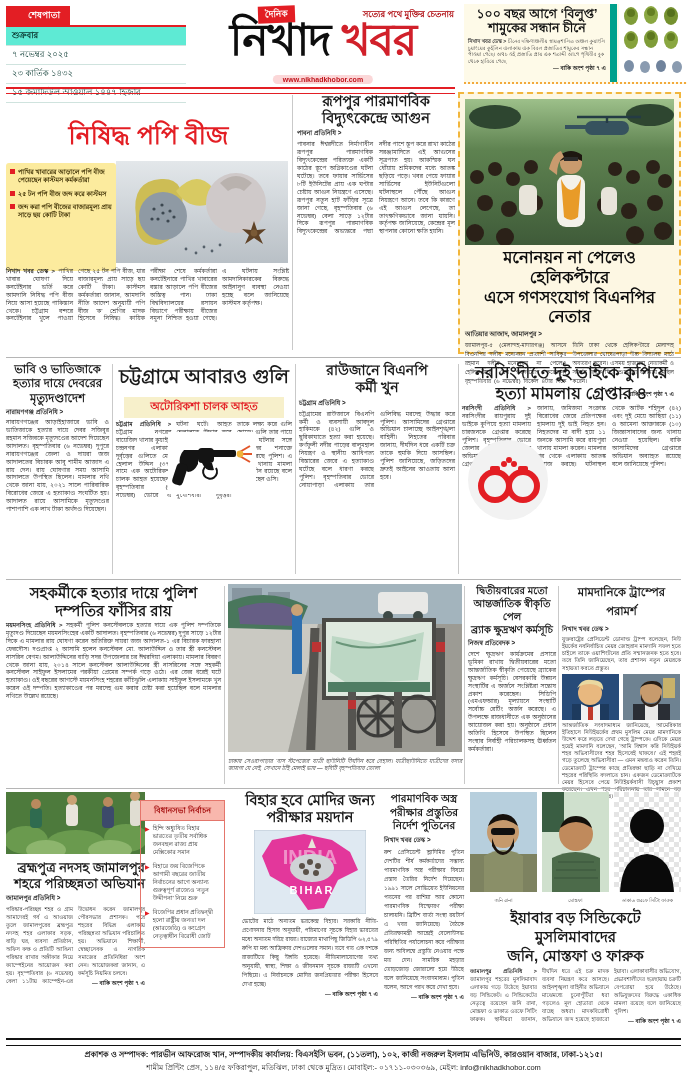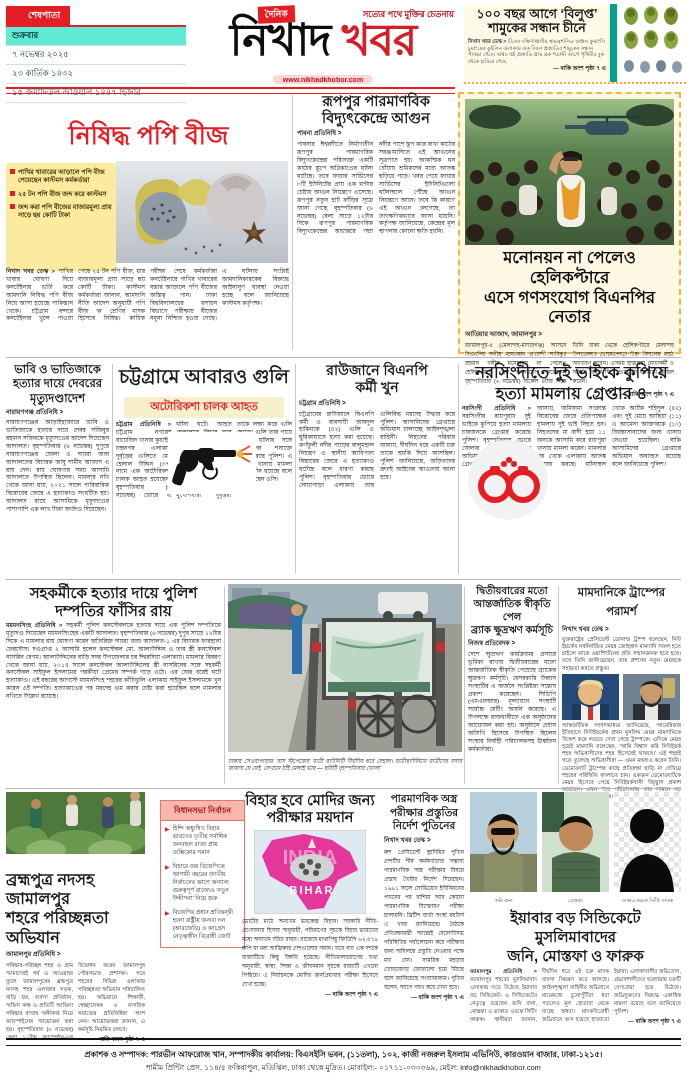--- a/index.html
+++ b/index.html
@@ -76,23 +76,23 @@
   #street-caption{font-size:5.6px;font-style:italic;color:#333;line-height:1.3;margin-top:2px;}
   #brac{left:468px;top:584px;width:88px;}
   #brac h3{font-size:10px;text-align:center;line-height:1.3;}
   #brac .bd{height:152px;margin-top:2px;}
   #trumpstory{left:562px;top:584px;width:119px;}
   #trumpstory h3{font-size:11.5px;text-align:center;}
   #trumpstory .bd1,#trumpstory .bd2{font-size:5.5px;line-height:1.3;}
   #trump-photos{display:flex;gap:4px;margin:2px 0;}
   
   #cleanup{left:6px;top:792px;width:139px;}
-  #cleanup h2{font-size:16px;text-align:left;line-height:1.2;margin-top:12px;}
+  #cleanup h2{font-size:13px;text-align:right;line-height:1.2;margin-top:2px;}
   #cleanup .bd{column-count:2;column-gap:5px;height:128px;margin-top:2px;font-size:5.5px;}
-  #assembly{left:160px;top:800px;width:85px;border:1px solid #e4756b;box-sizing:border-box;padding:0 0 4px 0;}
+  #assembly{left:140px;top:800px;width:85px;border:1px solid #e4756b;box-sizing:border-box;padding:0 0 4px 0;}
   #assembly .label{background:#f8b7ad;color:#a50d0d;font-weight:bold;font-size:8px;text-align:center;padding:3px 0;border-bottom:1px solid #e4756b;}
   .as-item{display:flex;gap:3px;font-size:5.9px;line-height:1.35;color:#222;padding:4px 4px 2px 4px;}
   .as-tri{color:#e31e24;font-size:6px;flex:0 0 auto;}
   #bihar{left:242px;top:792px;width:136px;}
   #bihar h2{font-size:14.5px;text-align:center;line-height:1.2;}
   #bihar .bd{height:118px;margin-top:3px;font-size:5.6px;}
   #bihar-map{display:block;margin:3px auto;}
   #putin{left:384px;top:792px;width:80px;}
   #putin h3{font-size:10.5px;text-align:center;line-height:1.3;}
   #putin .bd{height:186px;margin-top:2px;font-size:5.6px;}

